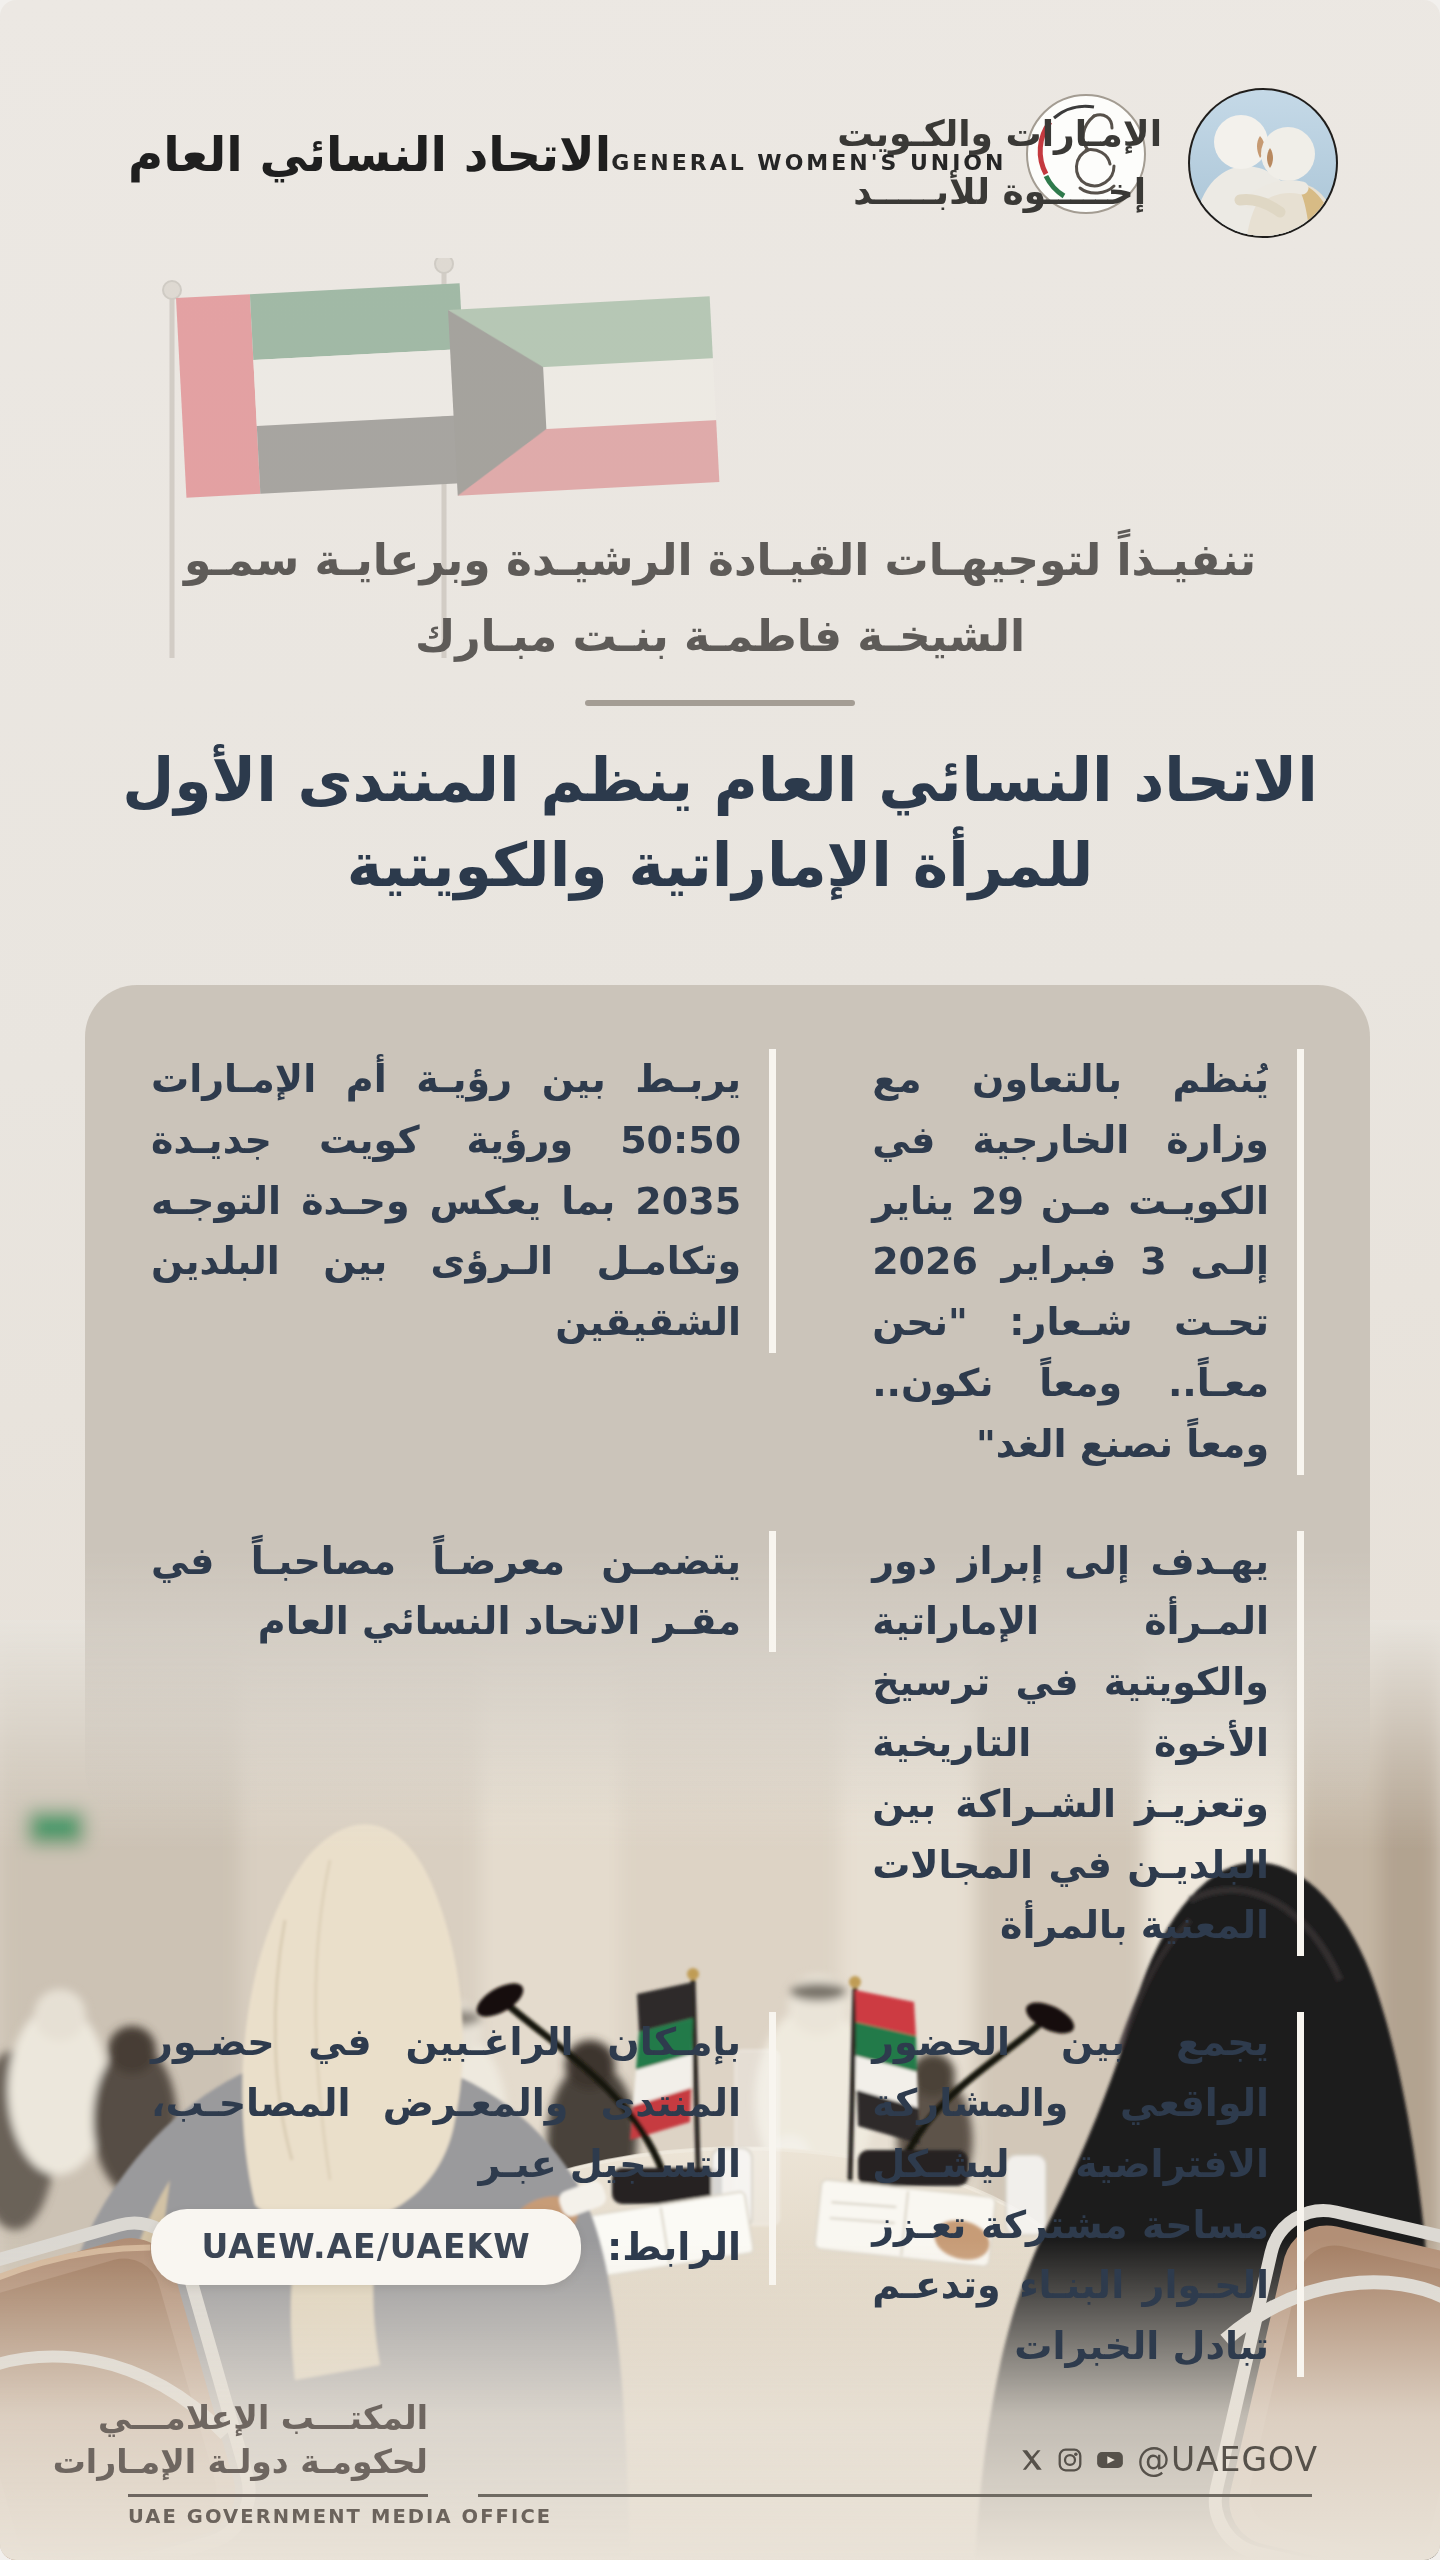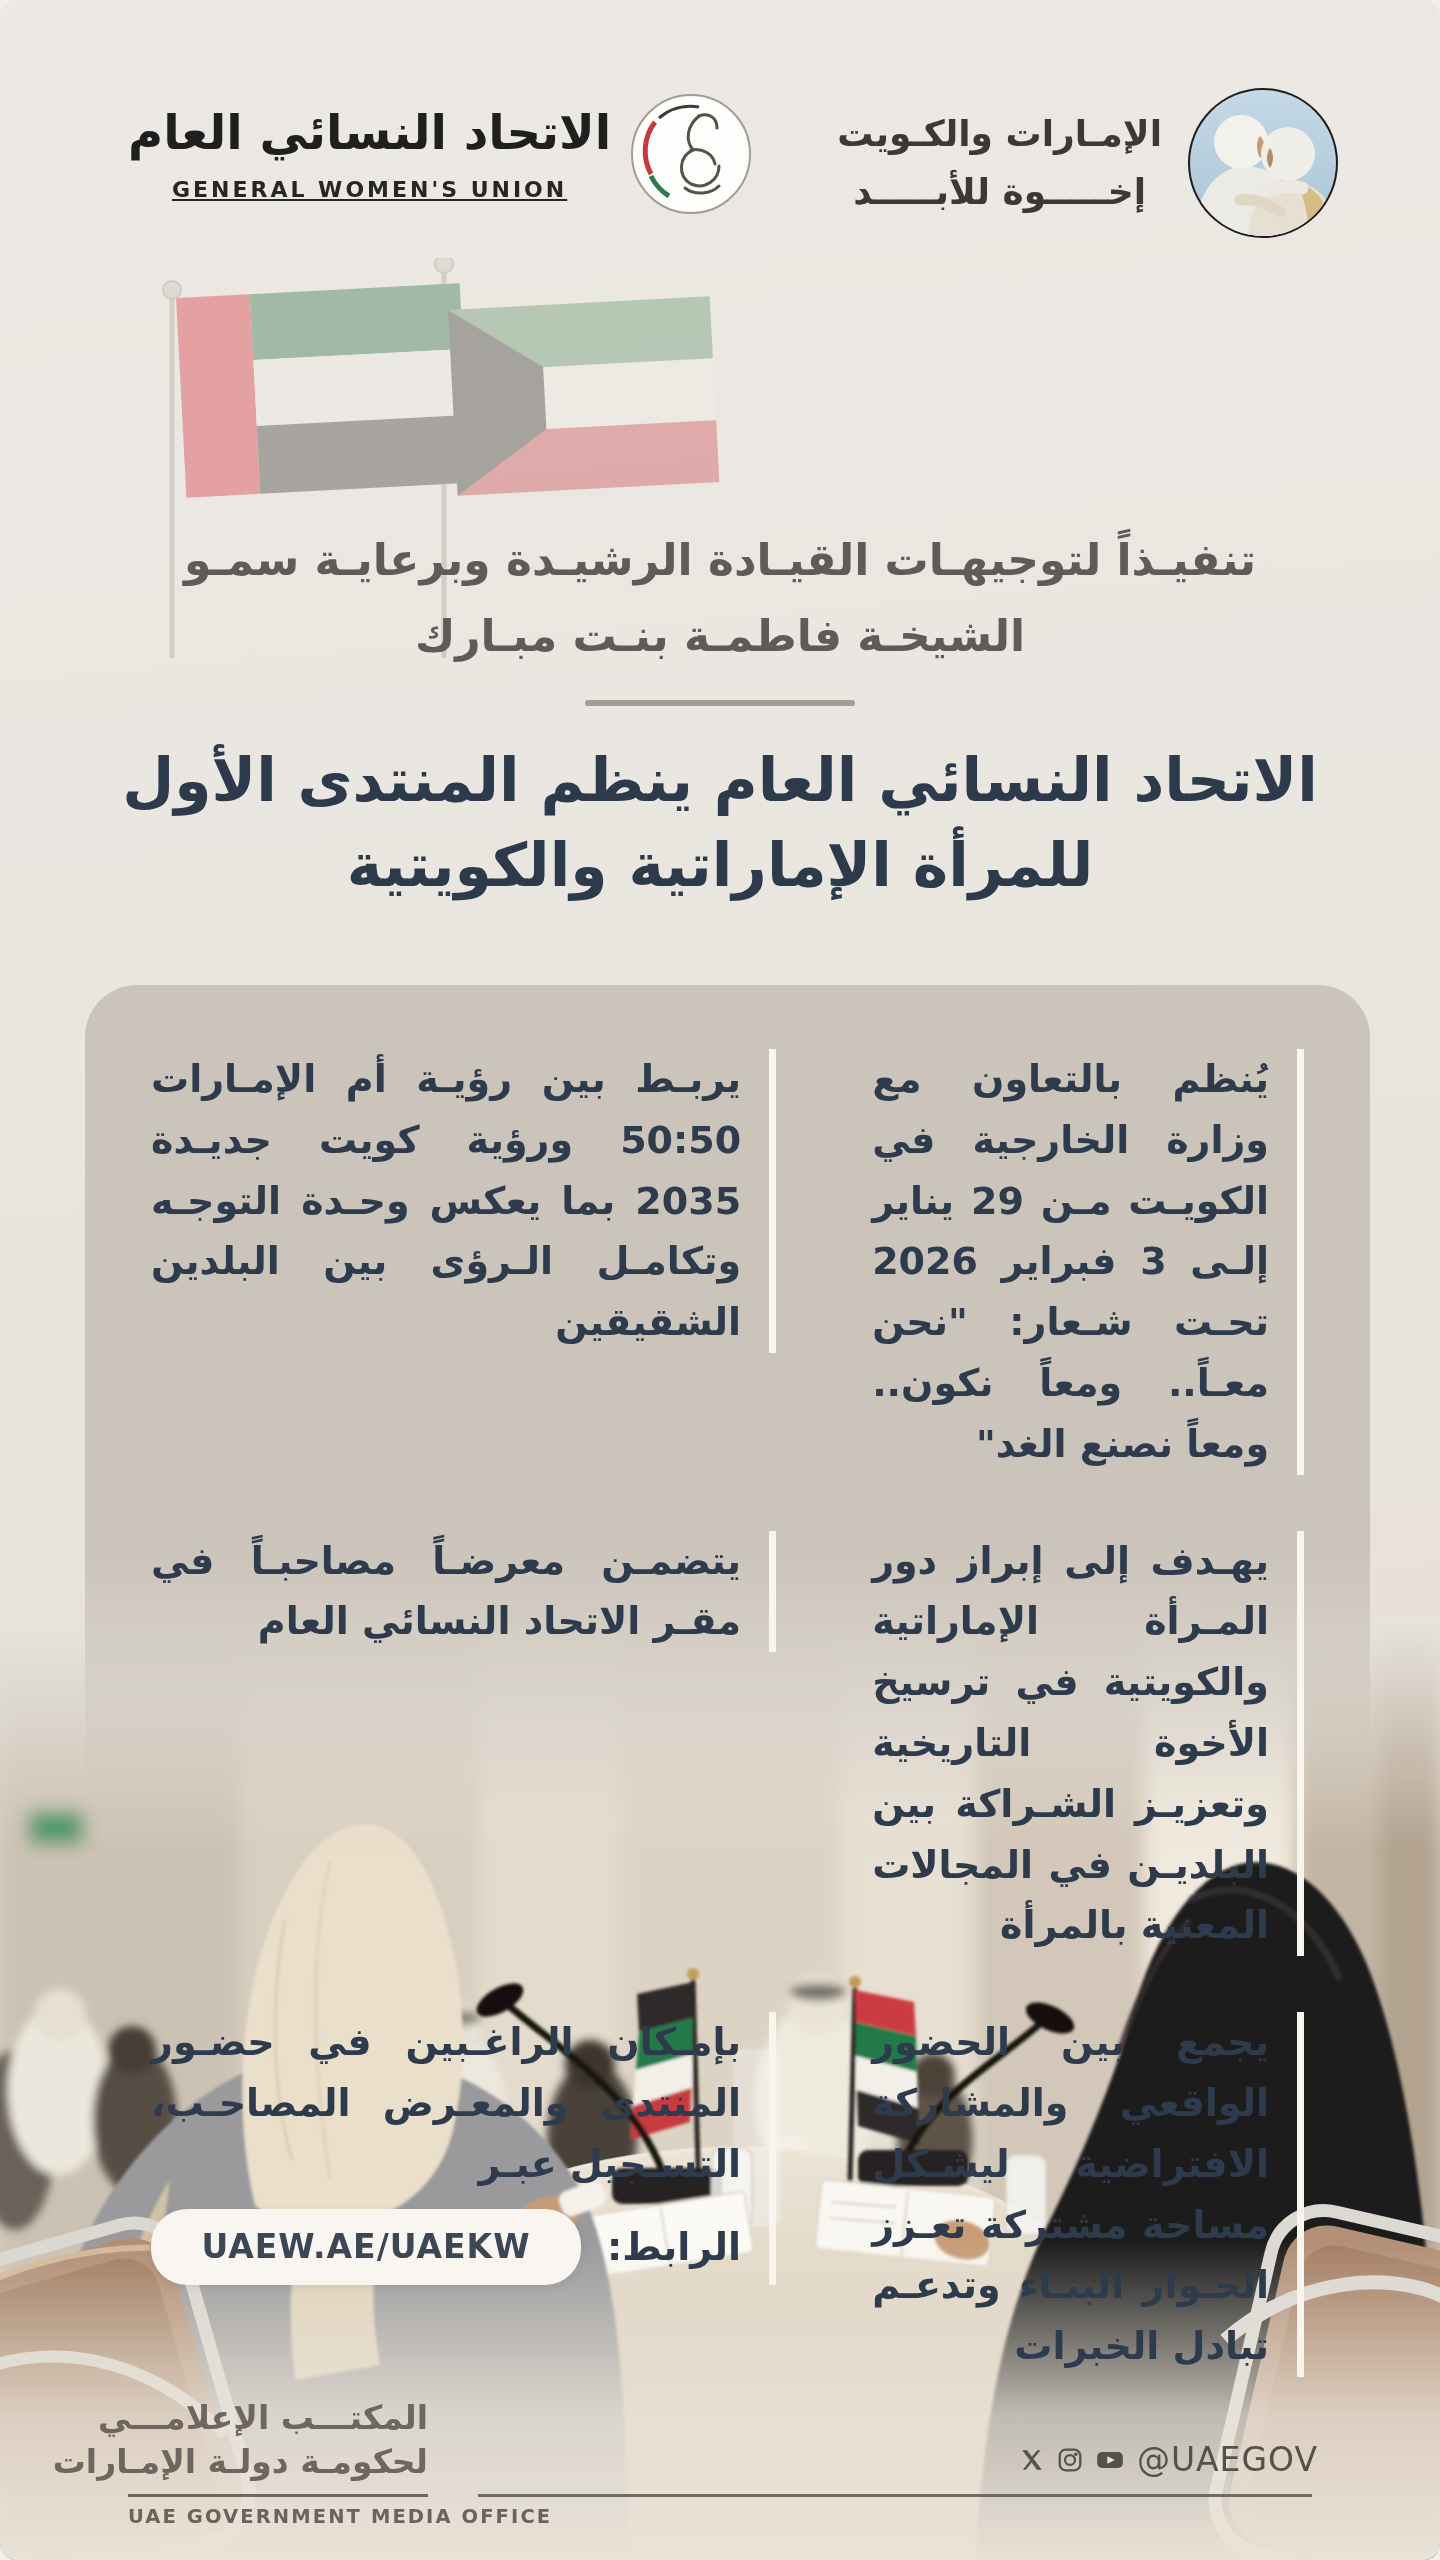--- a/index.html
+++ b/index.html
@@ -1,22 +1,22 @@
 <!DOCTYPE html>
 <html lang="ar"><head>
 <meta charset="utf-8">
 <style>
   html,body{margin:0;padding:0;background:#f2f0ed;font-family:"DejaVu Sans",sans-serif;}
   .poster{position:relative;width:1440px;height:2560px;margin:0 auto;overflow:hidden;border-radius:16px;
     background:linear-gradient(175deg,#ece8e3 0%,#e9e5df 40%,#e6dfd6 78%,#e8e1d7 100%);}
   
   .brand-left{position:absolute;left:128px;top:92px;display:flex;align-items:center;gap:18px;}
-  .brand-left .txt{display:flex;flex-direction:column;align-items:center;}
+  .brand-left .txt{display:flex;align-items:center;}
   .gwu-ar{font-size:48px;font-weight:700;color:#1f1f1f;direction:rtl;line-height:1.1;}
-  .gwu-en{font-size:22px;letter-spacing:3px;color:#262626;font-weight:700;margin-top:18px;white-space:nowrap;text-decoration:underline;}
+  .gwu-en{font-size:22px;letter-spacing:3px;color:#262626;font-weight:700;margin-top:18px;white-space:nowrap;}
   .brand-right{position:absolute;right:98px;top:84px;display:flex;align-items:center;gap:22px;}
   .bro-txt{display:flex;flex-direction:column;align-items:center;direction:rtl;}
   .bro-l1,.bro-l2{font-size:36px;font-weight:700;color:#3a3936;line-height:1.6;white-space:nowrap;}
   
   .flags{position:absolute;left:148px;top:258px;}
   
   .intro{position:absolute;top:522px;width:100%;text-align:center;direction:rtl;
     font-size:44px;font-weight:700;color:#5e5b58;line-height:1.72;}
   .divider{position:absolute;top:700px;left:585px;width:270px;height:6px;border-radius:3px;background:#a49d94;}
   .headline{position:absolute;top:738px;width:100%;text-align:center;direction:rtl;

